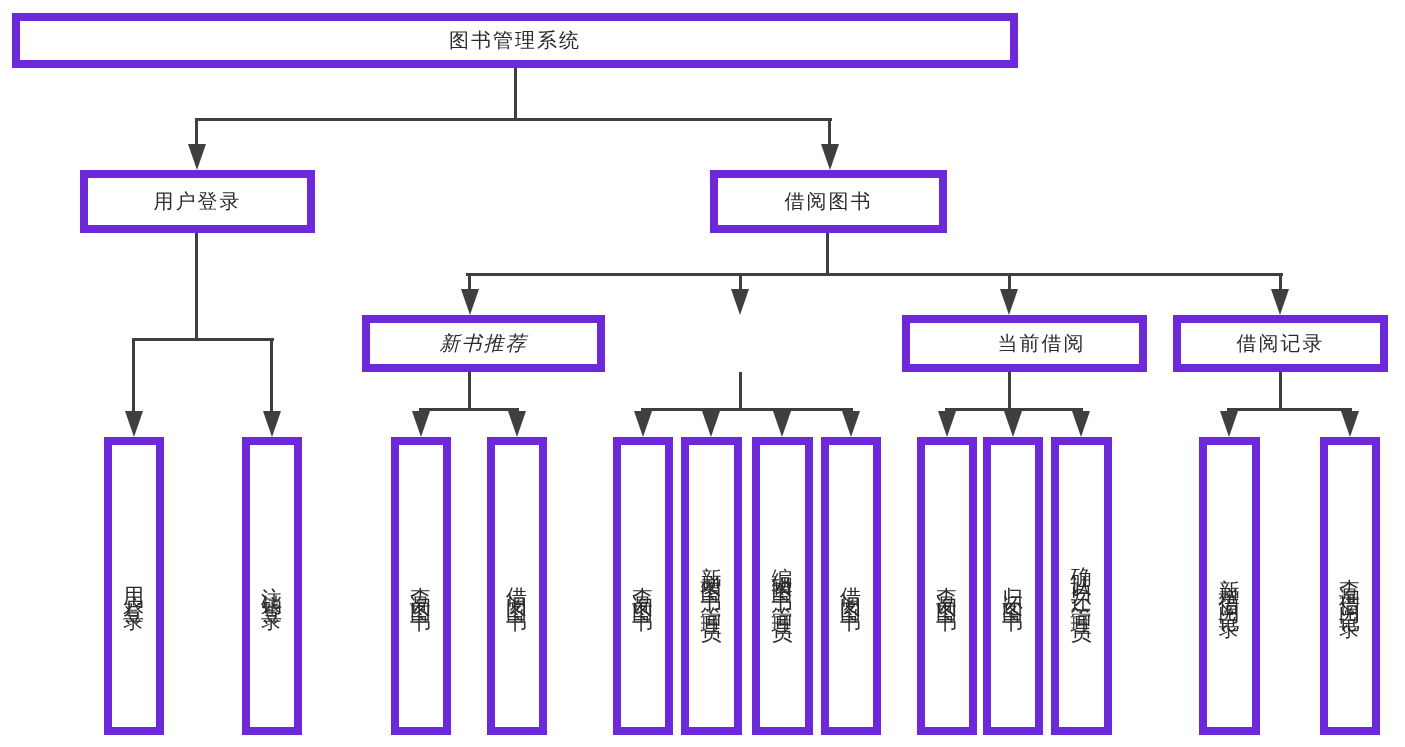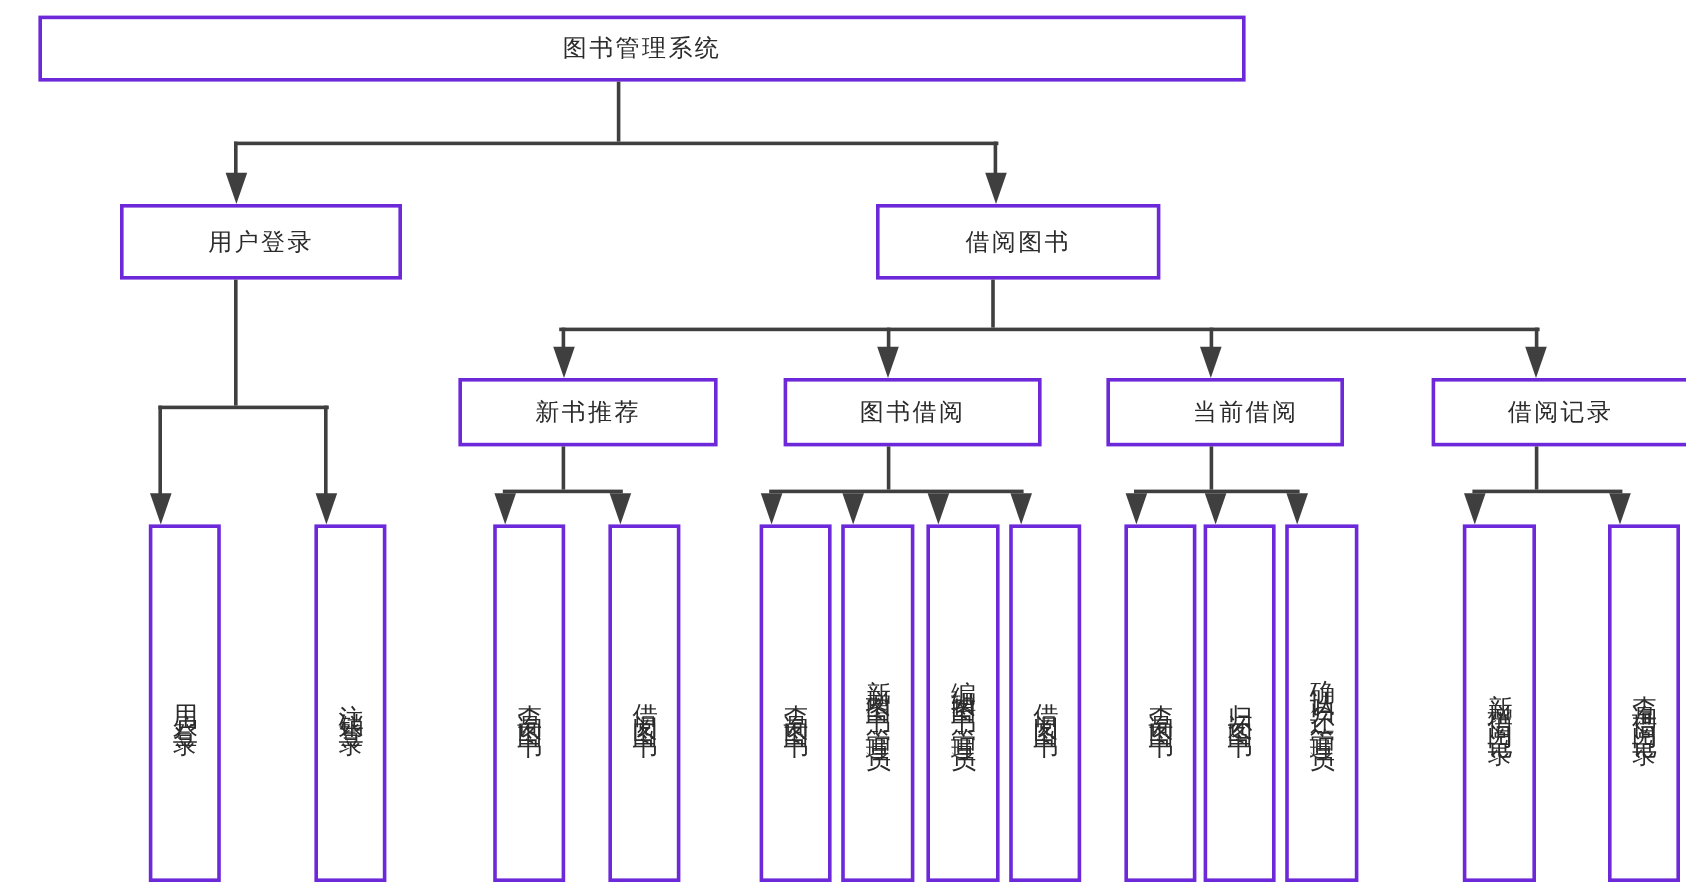--- a/index.html
+++ b/index.html
@@ -1,22 +1,22 @@
 <!DOCTYPE html>
 <html><head>
 <meta charset="utf-8">
 <style>
   html,body{margin:0;padding:0;background:#ffffff;}
   .canvas{
     position:relative;width:1405px;height:747px;background:#ffffff;overflow:hidden;
     font-family:"Liberation Sans","DejaVu Sans",sans-serif;color:#2b2b2b;
   }
   .box{
-    position:absolute;box-sizing:border-box;border:3px solid #6d28d9;background:#ffffff;
-    display:flex;align-items:center;justify-content:center;margin-left:20px;
+    position:absolute;box-sizing:border-box;border:8px solid #6d28d9;background:#ffffff;
+    display:flex;align-items:center;justify-content:center;
   }
   .htext{font-size:20px;letter-spacing:2px;white-space:nowrap;}
   .vtext{
     writing-mode:vertical-rl;text-orientation:mixed;
     font-size:21px;letter-spacing:8px;line-height:1;white-space:nowrap;
   }
   .vline{position:absolute;width:3px;background:#3f3f3f;}
   .hline{position:absolute;height:3px;background:#3f3f3f;}
   .arrow{
     position:absolute;width:0;height:0;
@@ -69,27 +69,24 @@
   <div class="hline" style="left:466px;top:273px;width:817px;"></div>
   <div class="vline" style="left:468px;top:273px;height:18px;"></div>
   <div class="vline" style="left:739px;top:273px;height:18px;"></div>
   <div class="vline" style="left:1008px;top:273px;height:18px;"></div>
   <div class="vline" style="left:1279px;top:273px;height:18px;"></div>
   <div class="arrow" style="left:461px;top:289px;"></div>
   <div class="arrow" style="left:731px;top:289px;"></div>
   <div class="arrow" style="left:1000px;top:289px;"></div>
   <div class="arrow" style="left:1271px;top:289px;"></div>
 
-  <div class="box" style="left:362px;top:315px;width:216px;height:57px;">
+  <div class="box" style="left:362px;top:315px;width:243px;height:57px;font-style:italic;">
     <span class="htext">新书推荐</span>
   </div>
-  <div class="box" style="left:633px;top:315px;width:215px;height:57px;">
-    <span class="htext">图书借阅</span>
-  </div>
-  <div class="box" style="left:902px;top:315px;width:198px;height:57px;padding-left:34px;">
+  <div class="box" style="left:902px;top:315px;width:245px;height:57px;padding-left:34px;">
     <span class="htext">当前借阅</span>
   </div>
   <div class="box" style="left:1173px;top:315px;width:215px;height:57px;">
     <span class="htext">借阅记录</span>
   </div>
 
   <div class="vline" style="left:468px;top:372px;height:36px;"></div>
   <div class="hline" style="left:419px;top:408px;width:100px;"></div>
   <div class="arrow" style="left:412px;top:411px;"></div>
   <div class="arrow" style="left:508px;top:411px;"></div>

